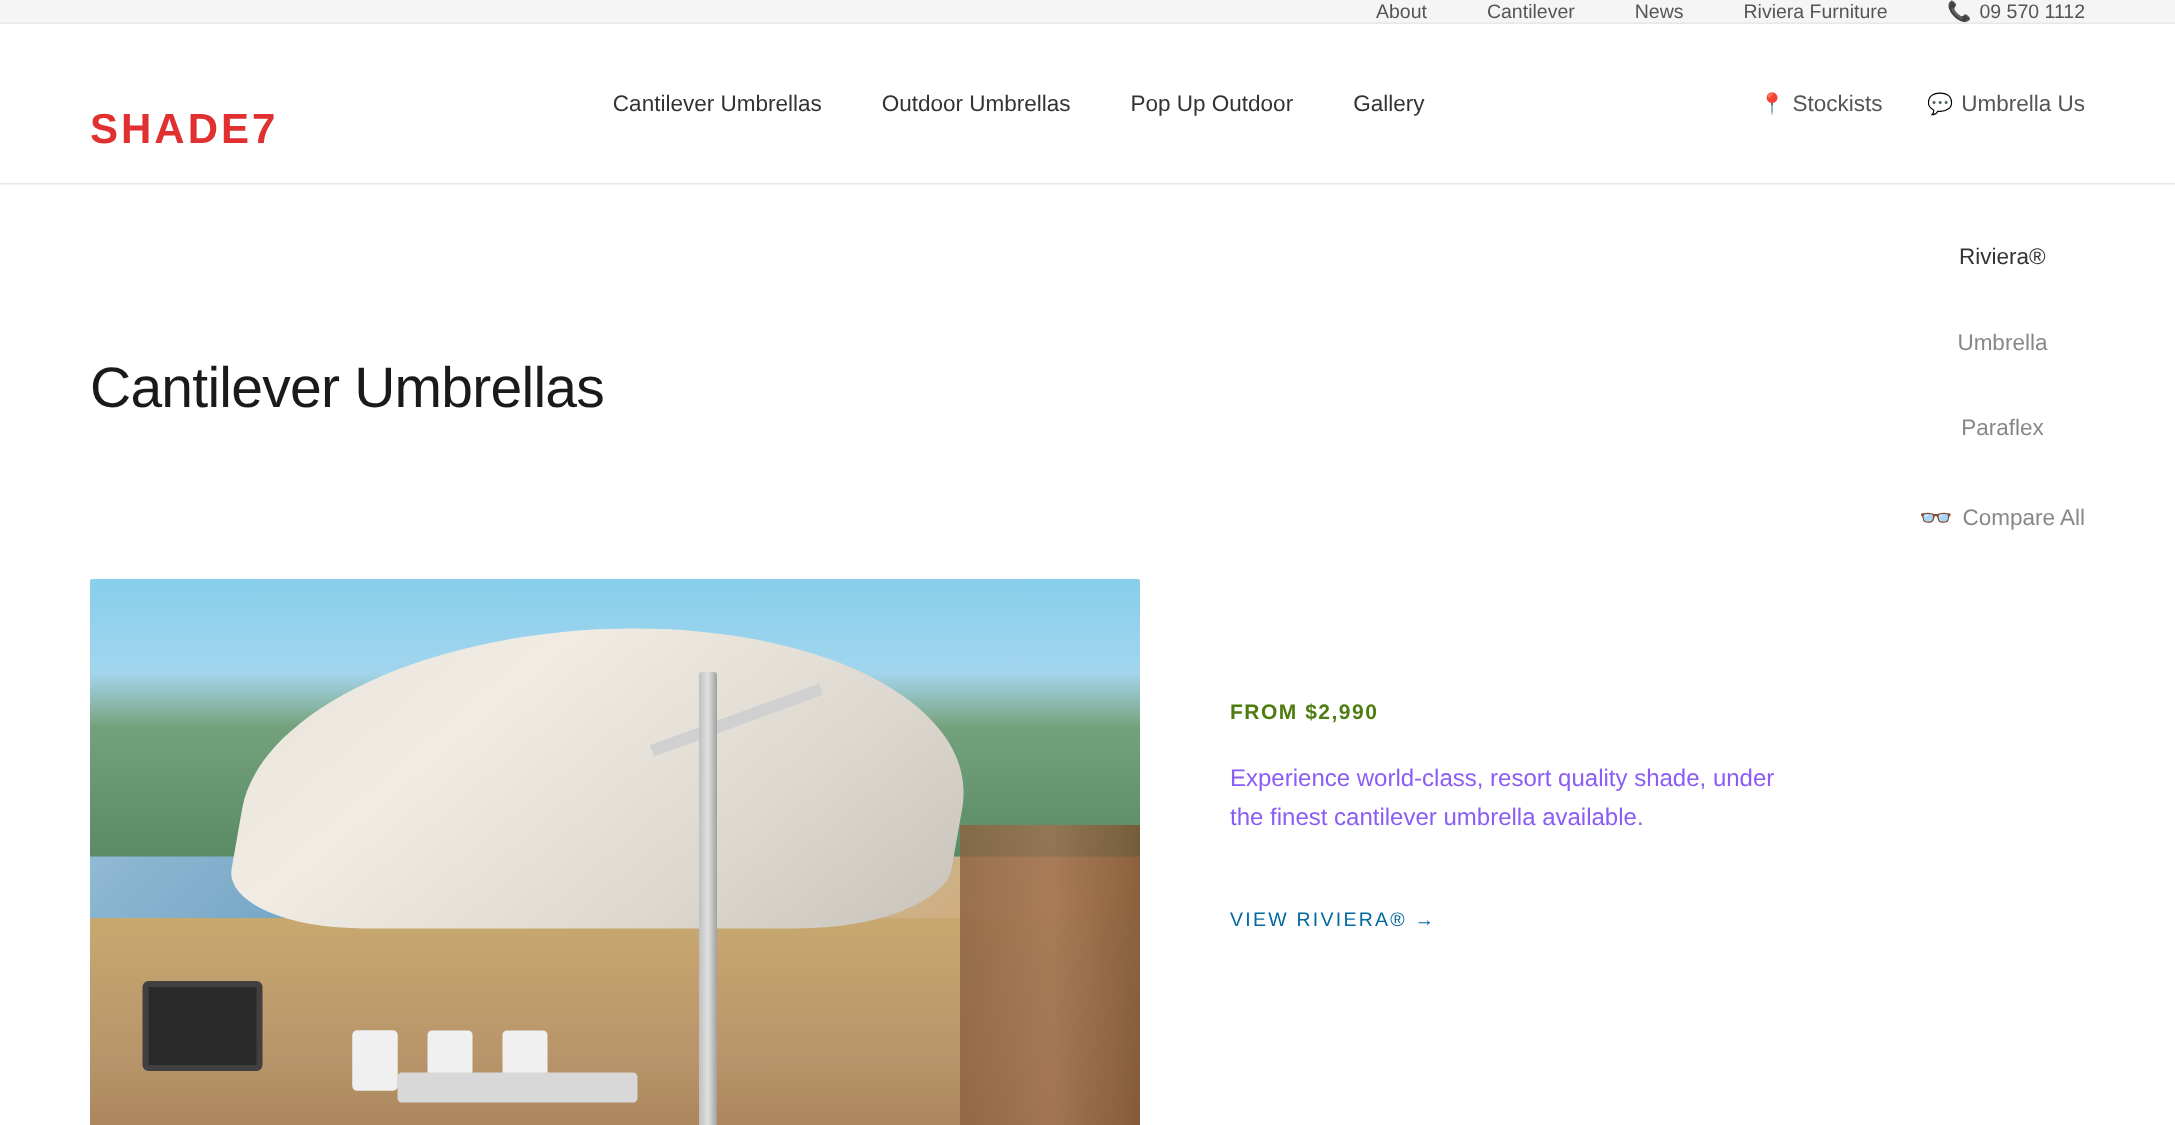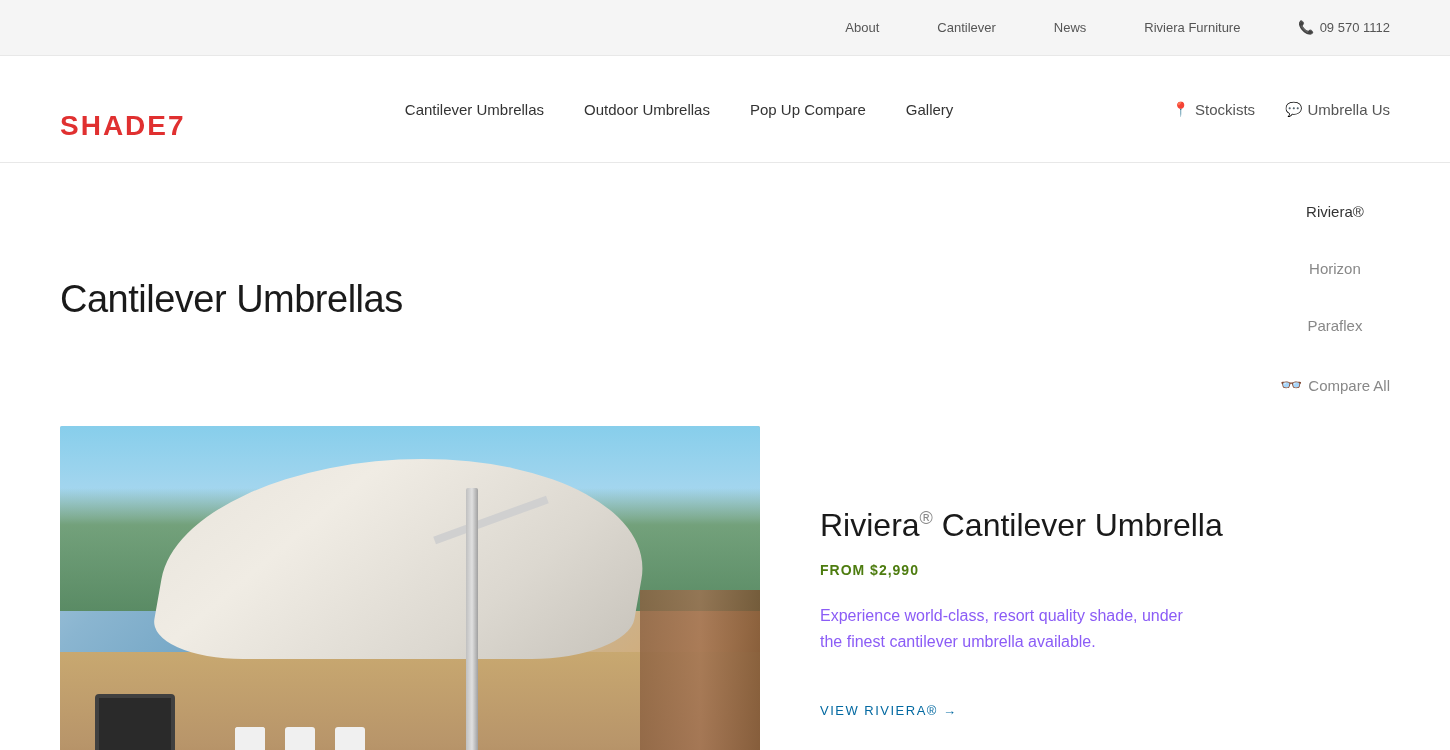--- a/index.html
+++ b/index.html
@@ -2,25 +2,25 @@
 <html><head>
   <meta charset="utf-8">
   <style>
     * { margin: 0; padding: 0; box-sizing: border-box; }
     body { font-family: 'Helvetica Neue', Helvetica, Arial, sans-serif; background: #fff; color: #333; width: 1450px; }
 
     
     .top-bar {
       background: #f5f5f5;
       border-bottom: 1px solid #e8e8e8;
-      padding: 20px 60px;
+      padding: 0 60px;
       display: flex;
       justify-content: flex-end;
       align-items: flex-end;
-      gap: 58px;
+      gap: 40px;
     }
     .top-bar a {
       text-decoration: none;
       color: #555;
       font-size: 13px;
     }
     .top-bar .phone {
       display: flex;
       align-items: center;
       gap: 5px;
@@ -309,42 +309,42 @@
   </div>
 </div>
 
 <nav class="main-nav">
   <div class="logo">
     <span>SHADE</span><span>7</span>
   </div>
   <div class="nav-links">
     <a href="#">Cantilever Umbrellas</a>
     <a href="#">Outdoor Umbrellas</a>
-    <a href="#">Pop Up Compare</a>
+    <a href="#">Pop Up Outdoor</a>
     <a href="#">Gallery</a>
   </div>
   <div class="nav-right">
     <a href="#">
       <span class="stockists-icon">📍</span>
       <span>Stockists</span>
     </a>
     <a href="#">
       <span class="contact-icon">💬</span>
       <span>Umbrella Us</span>
     </a>
   </div>
 </nav>
 
 <div class="content">
 
   <div class="page-heading-row">
     <h1 class="page-title">Cantilever Umbrellas</h1>
     <div class="filter-links">
       <a href="#" class="active">Riviera®</a>
-      <a href="#">Horizon</a>
+      <a href="#">Umbrella</a>
       <a href="#">Paraflex</a>
       <a href="#" class="compare-btn">
         <span class="compare-icon">👓</span>
         <span>Compare All</span>
       </a>
     </div>
   </div>
 
   <div class="product-section">
 
@@ -358,23 +358,20 @@
       <div class="patio-furniture">
         <div class="patio-chair"></div>
         <div class="patio-chair"></div>
         <div class="patio-chair"></div>
         <div class="patio-chair"></div>
         <div class="patio-table"></div>
       </div>
     </div>
 
     <div class="product-info">
-      <h2 class="product-name">
-        <span>Riviera</span><sup>®</sup><span> Cantilever Umbrella</span>
-      </h2>
       <div class="product-price">FROM $2,990</div>
       <p class="product-desc">Experience world-class, resort quality shade, under the finest cantilever umbrella available.</p>
       <a href="#" class="view-link">VIEW RIVIERA® →</a>
     </div>
 
   </div>
 
   <div class="second-product"></div>
 
 </div>

